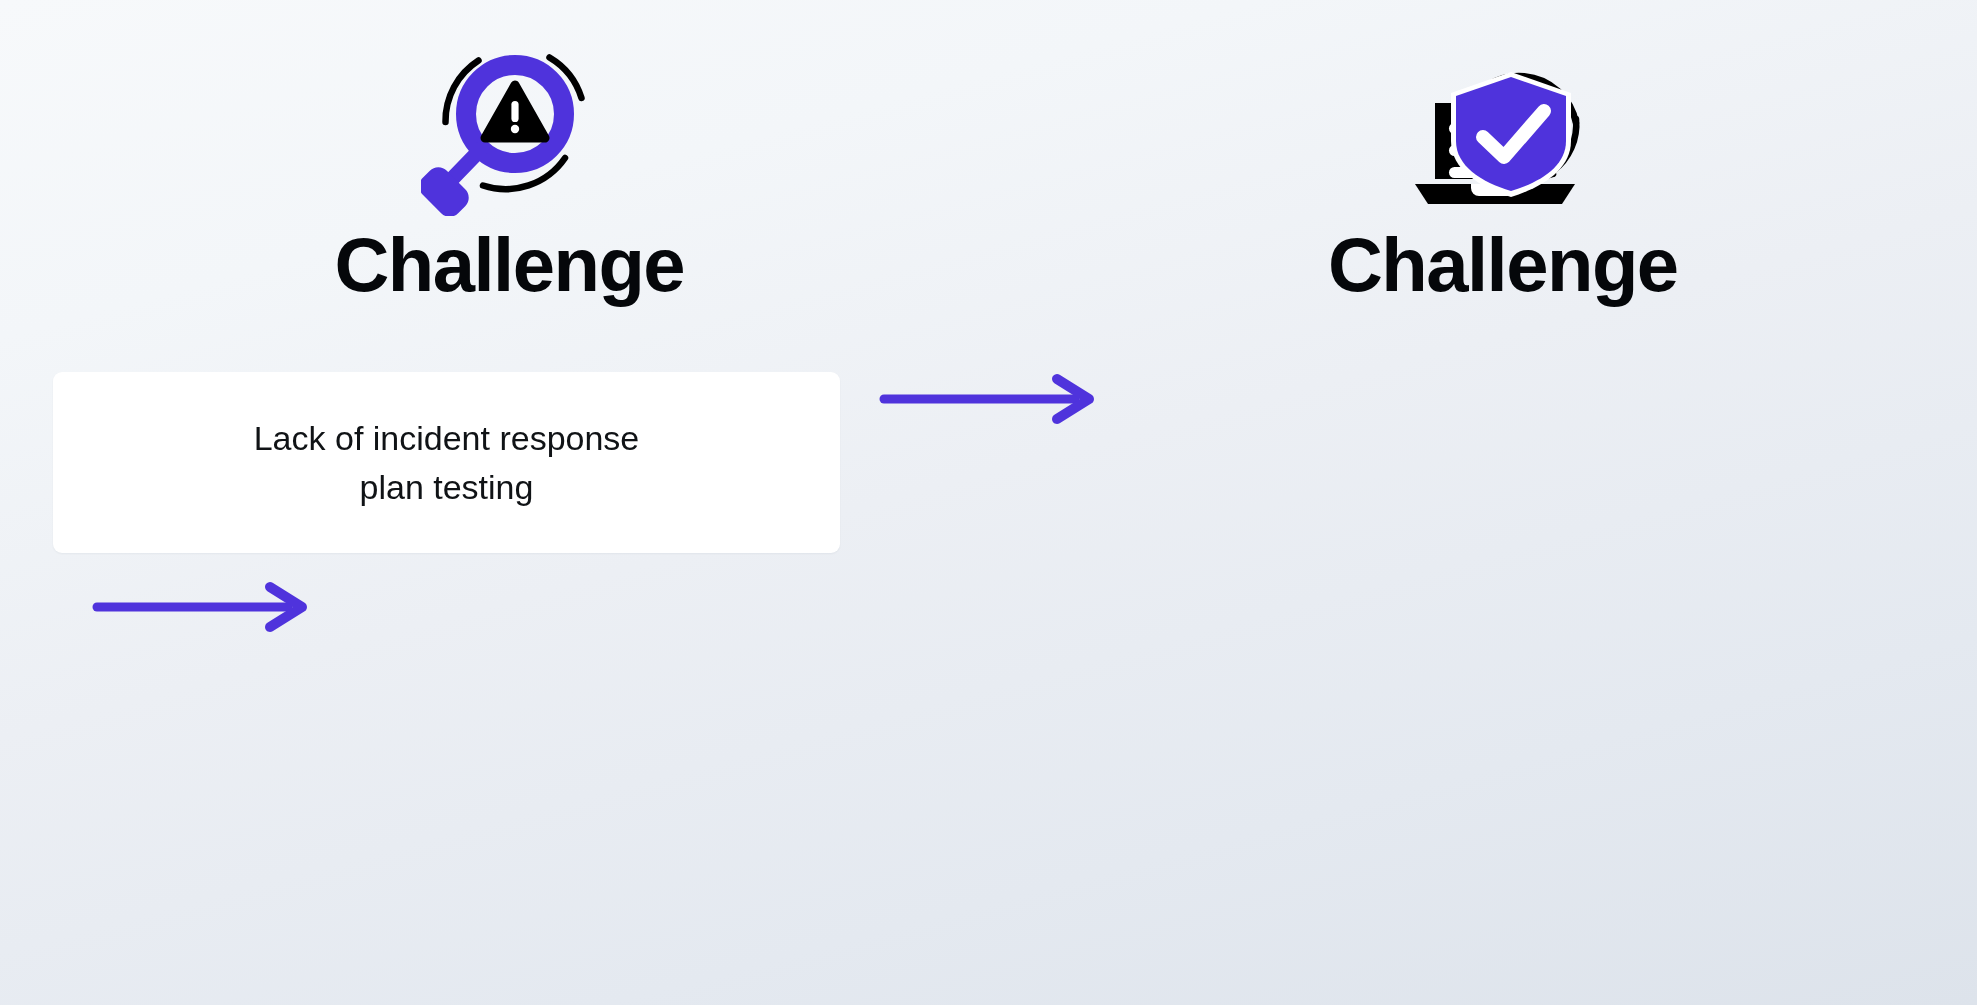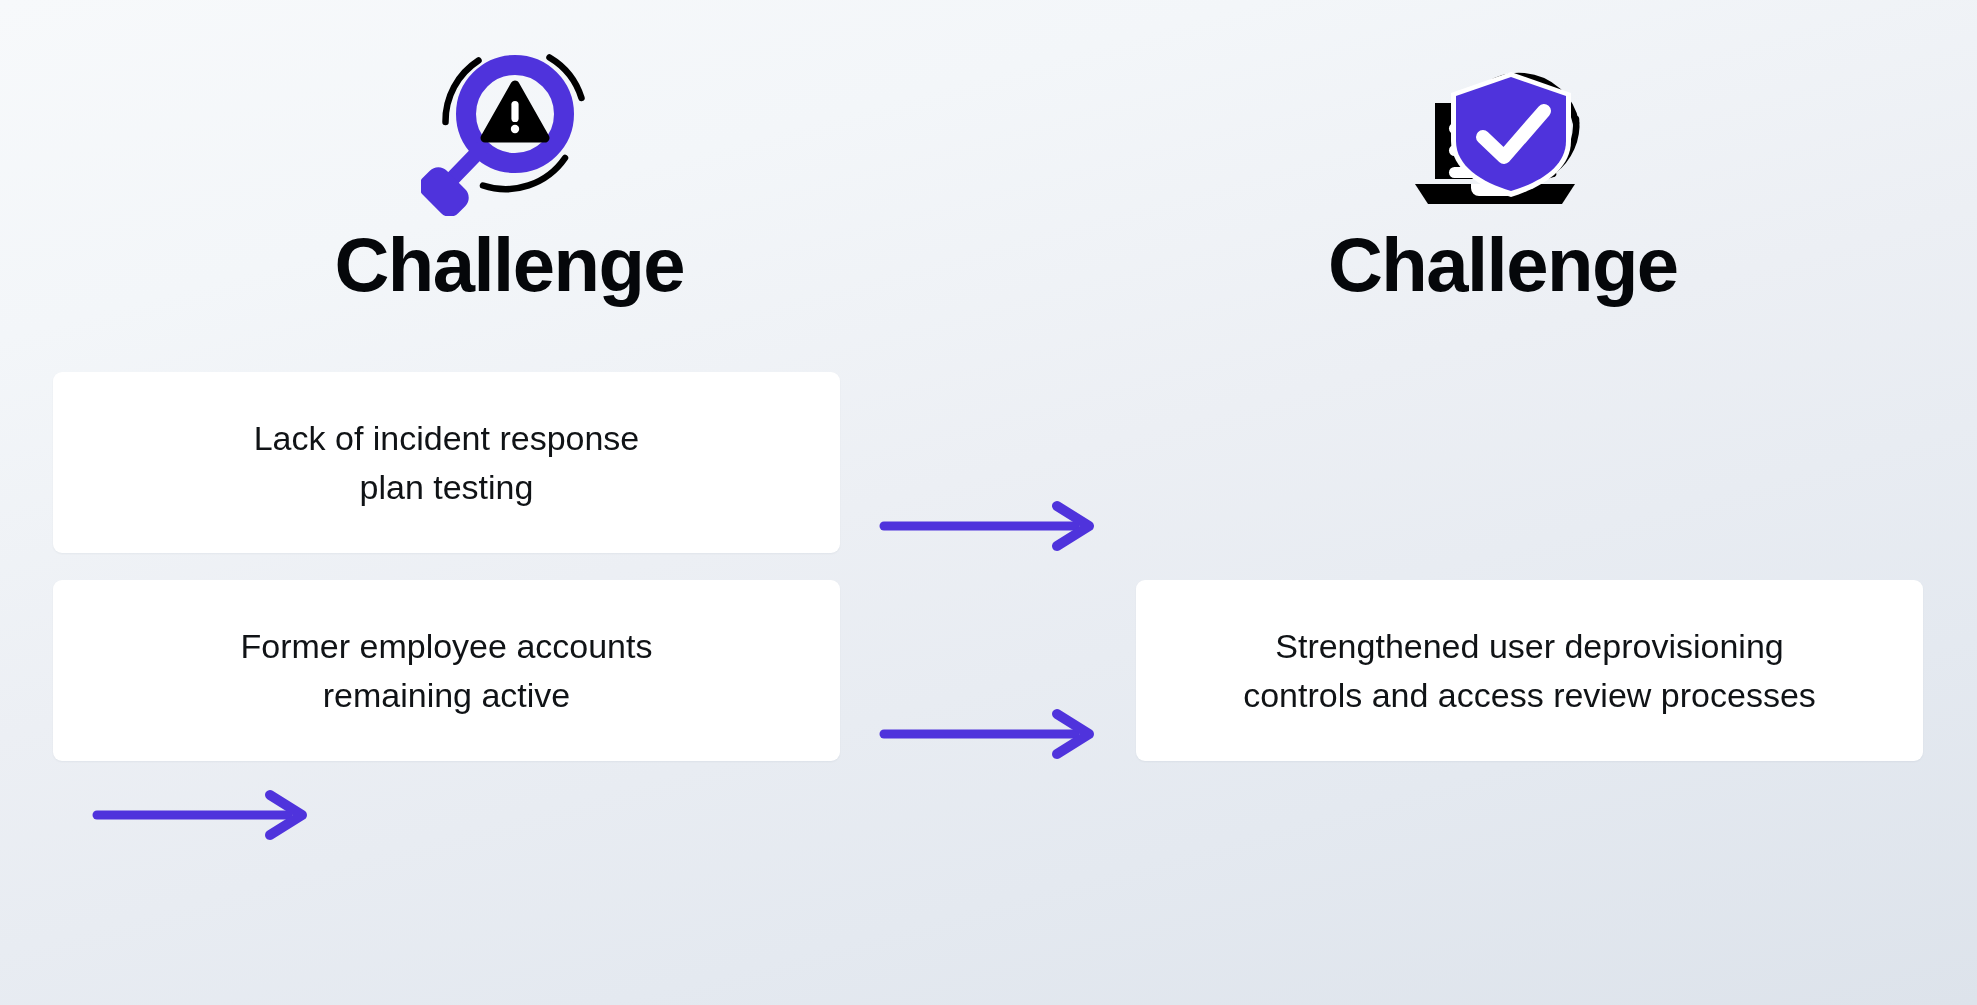--- a/index.html
+++ b/index.html
@@ -68,21 +68,21 @@
   
   .rows {
     position: absolute;
     top: 372px;
     left: 53px;
     width: 1870px;
   }
 
   .row {
     display: flex;
-    align-items: flex-end;
+    align-items: flex-start;
     margin-bottom: 27px;
   }
   .row:last-child { margin-bottom: 0; }
 
   .card {
     background: #ffffff;
     border-radius: 9px;
     width: 787px;
     min-height: 181px;
     display: flex;
@@ -176,36 +176,20 @@
 plan testing</div>
       </div>
       <div class="connector">
         <svg class="arrow-svg" width="218" height="54" viewBox="0 0 218 54" aria-hidden="true">
           <line x1="5" y1="27" x2="196" y2="27" stroke="#4f33dc" stroke-width="9" stroke-linecap="round"></line>
           <path d="M178,7 L210,27 L178,47" fill="none" stroke="#4f33dc" stroke-width="10" stroke-linecap="round" stroke-linejoin="round"></path>
         </svg>
       </div>
     </div>
 
-    <div class="row">
-      <div class="card">
-        <div class="card-text">Former employee accounts
-remaining active</div>
-      </div>
-      <div class="connector">
-        <svg class="arrow-svg" width="218" height="54" viewBox="0 0 218 54" aria-hidden="true">
-          <line x1="5" y1="27" x2="196" y2="27" stroke="#4f33dc" stroke-width="9" stroke-linecap="round"></line>
-          <path d="M178,7 L210,27 L178,47" fill="none" stroke="#4f33dc" stroke-width="10" stroke-linecap="round" stroke-linejoin="round"></path>
-        </svg>
-      </div>
-      <div class="card">
-        <div class="card-text">Strengthened user deprovisioning
-controls and access review processes</div>
-      </div>
-    </div>
 
     <div class="row">
       <div class="connector">
         <svg class="arrow-svg" width="218" height="54" viewBox="0 0 218 54" aria-hidden="true">
           <line x1="5" y1="27" x2="196" y2="27" stroke="#4f33dc" stroke-width="9" stroke-linecap="round"></line>
           <path d="M178,7 L210,27 L178,47" fill="none" stroke="#4f33dc" stroke-width="10" stroke-linecap="round" stroke-linejoin="round"></path>
         </svg>
       </div>
     </div>
 

